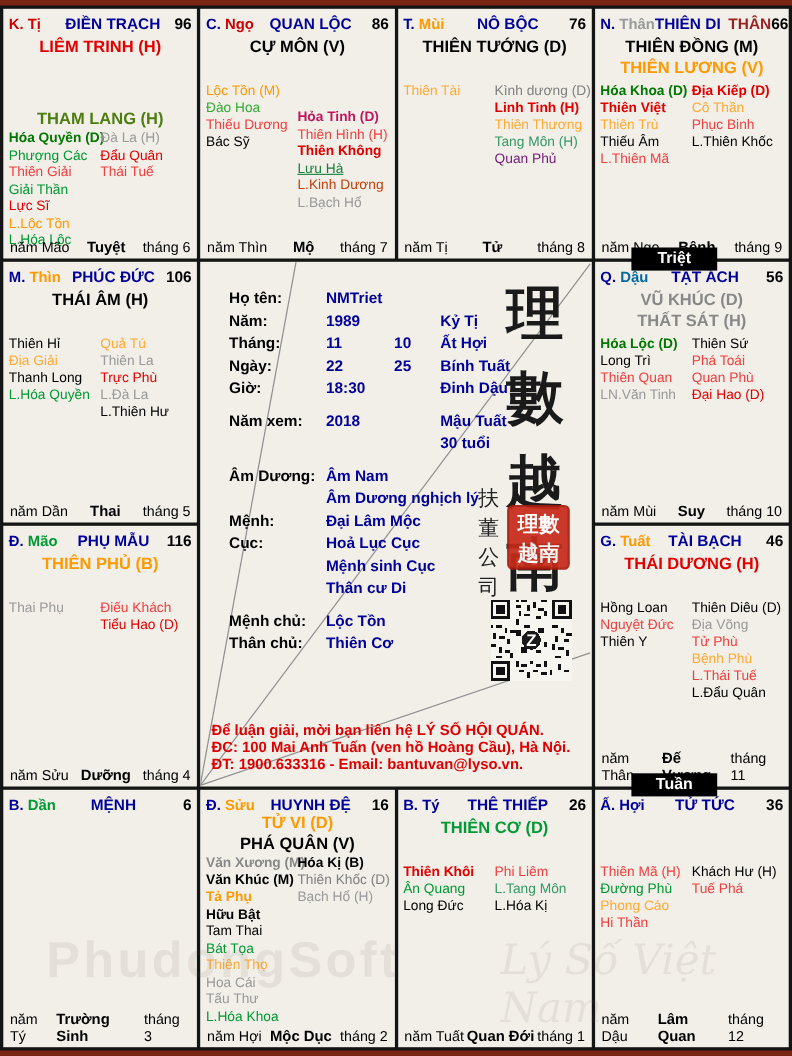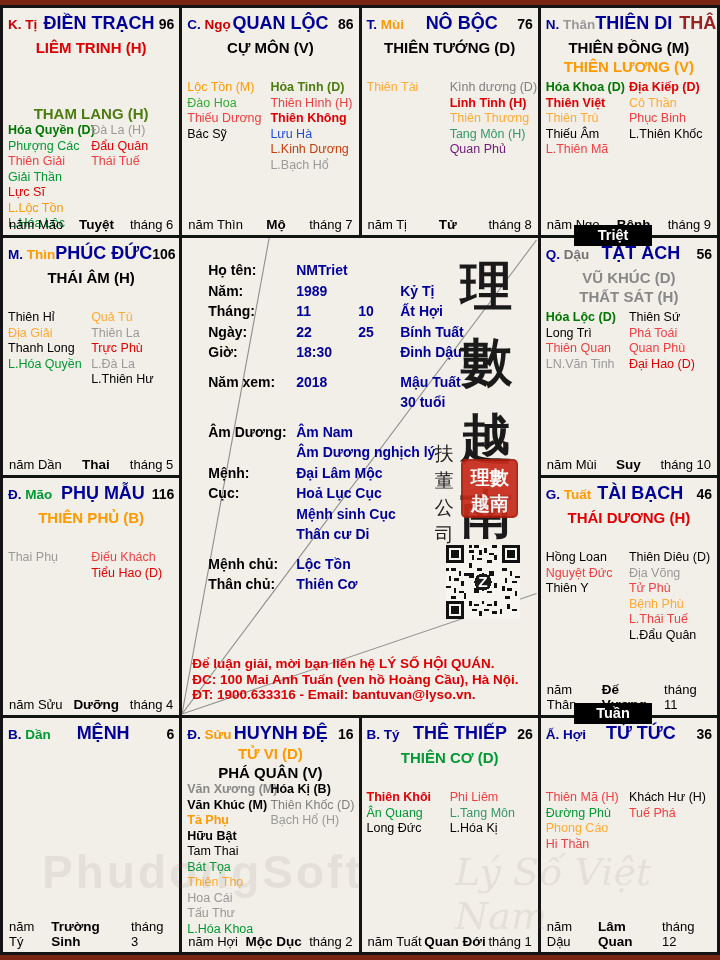--- a/index.html
+++ b/index.html
@@ -8,21 +8,21 @@
   .board{position:absolute;top:5px;left:0;width:720px;height:950px;box-sizing:border-box;
          background:#141414;display:grid;grid-template-columns:repeat(4,1fr);
          grid-template-rows:227px 237px 237px 1fr;gap:3px;padding:3px;}
   .cell{background:#f2efe9;position:relative;overflow:hidden;padding:3px 5px;box-sizing:border-box;}
   .g11{grid-area:1/1}.g12{grid-area:1/2}.g13{grid-area:1/3}.g14{grid-area:1/4}
   .g21{grid-area:2/1}.g24{grid-area:2/4}.g31{grid-area:3/1}.g34{grid-area:3/4}
   .g41{grid-area:4/1}.g42{grid-area:4/2}.g43{grid-area:4/3}.g44{grid-area:4/4}
   .ctr{grid-row:2/4;grid-column:2/4;padding:0;}
   .cell-header{display:flex;align-items:baseline;font-weight:bold;font-size:13.5px;padding-top:2px;white-space:nowrap;}
   .stem{width:54px;}
-  .pname{flex:1;text-align:center;color:#000099;font-size:18px;}
+  .pname{flex:1;text-align:center;color:#000099;font-size:14px;}
   .pname .extra{color:#992222;margin-left:7px;}
   .pnum{width:30px;text-align:right;color:#000;font-size:14px;}
   .mains{min-height:42px;text-align:center;padding-top:4px;}
   .main-star{font-size:15px;font-weight:bold;line-height:19px;white-space:nowrap;}
   .cols{display:flex;font-size:12.5px;}
   .col{width:50%;}
   .star-line{line-height:15.5px;white-space:nowrap;}
   .b{font-weight:bold;}
   .cfoot{position:absolute;bottom:3px;left:6px;right:6px;display:flex;justify-content:space-between;font-size:13px;color:#000;}
   .cfoot b{font-size:13.5px;}
@@ -98,24 +98,24 @@
         <div class="main-star" style="color: rgb(0, 0, 0);">CỰ MÔN (V)</div>
       </div>
     <div class="cols">
       <div class="col">
           <div class="star-line" style="color: rgb(255, 153, 0);">Lộc Tồn (M)</div>
           <div class="star-line" style="color: rgb(51, 170, 51);">Đào Hoa</div>
           <div class="star-line" style="color: rgb(239, 64, 64);">Thiếu Dương</div>
           <div class="star-line" style="color: rgb(0, 0, 0);">Bác Sỹ</div>
         </div>
       <div class="col">
-          <div class="star-line b" style="color: #4d7c0f;">Hỏa Tinh (D)</div>
+          <div class="star-line b" style="color: #be185d; margin-top: 24px;">Hỏa Tinh (D)</div>
           <div class="star-line" style="color: rgb(239, 64, 64);">Thiên Hình (H)</div>
           <div class="star-line b" style="color: rgb(224, 0, 0);">Thiên Không</div>
-          <div class="star-line" style="color: #1d4ed8;">Lưu Hà</div>
+          <div class="star-line" style="color: #15803d; text-decoration: underline;">Lưu Hà</div>
           <div class="star-line" style="color: #c2410c;">L.Kinh Dương</div>
           <div class="star-line" style="color: rgb(153, 153, 153);">L.Bạch Hổ</div>
         </div>
     </div>
     <div class="cfoot">
       <span>năm Thìn</span>
       <b>Mộ</b>
       <span>tháng 7</span>
     </div>
   </div>
@@ -206,21 +206,21 @@
     </div>
     <div class="cfoot">
       <span>năm Dần</span>
       <b>Thai</b>
       <span>tháng 5</span>
     </div>
   </div>
 
   <div class="cell g24">
     <div class="cell-header">
-      <span class="stem"><b style="color: rgb(0, 0, 153);">Q.</b> <b style="color: #737373;">Dậu</b></span>
+      <span class="stem"><b style="color: rgb(0, 0, 153);">Q.</b> <b style="color: #0369a1;">Dậu</b></span>
       <span class="pname"><b>TẬT ÁCH</b></span>
       <span class="pnum">56</span>
     </div>
     <div class="mains">
         <div class="main-star" style="color: rgb(136, 136, 136);">VŨ KHÚC (D)</div>
         <div class="main-star" style="color: rgb(136, 136, 136);">THẤT SÁT (H)</div>
       </div>
     <div class="cols">
       <div class="col">
           <div class="star-line b" style="color: rgb(0, 119, 0);">Hóa Lộc (D)</div>

